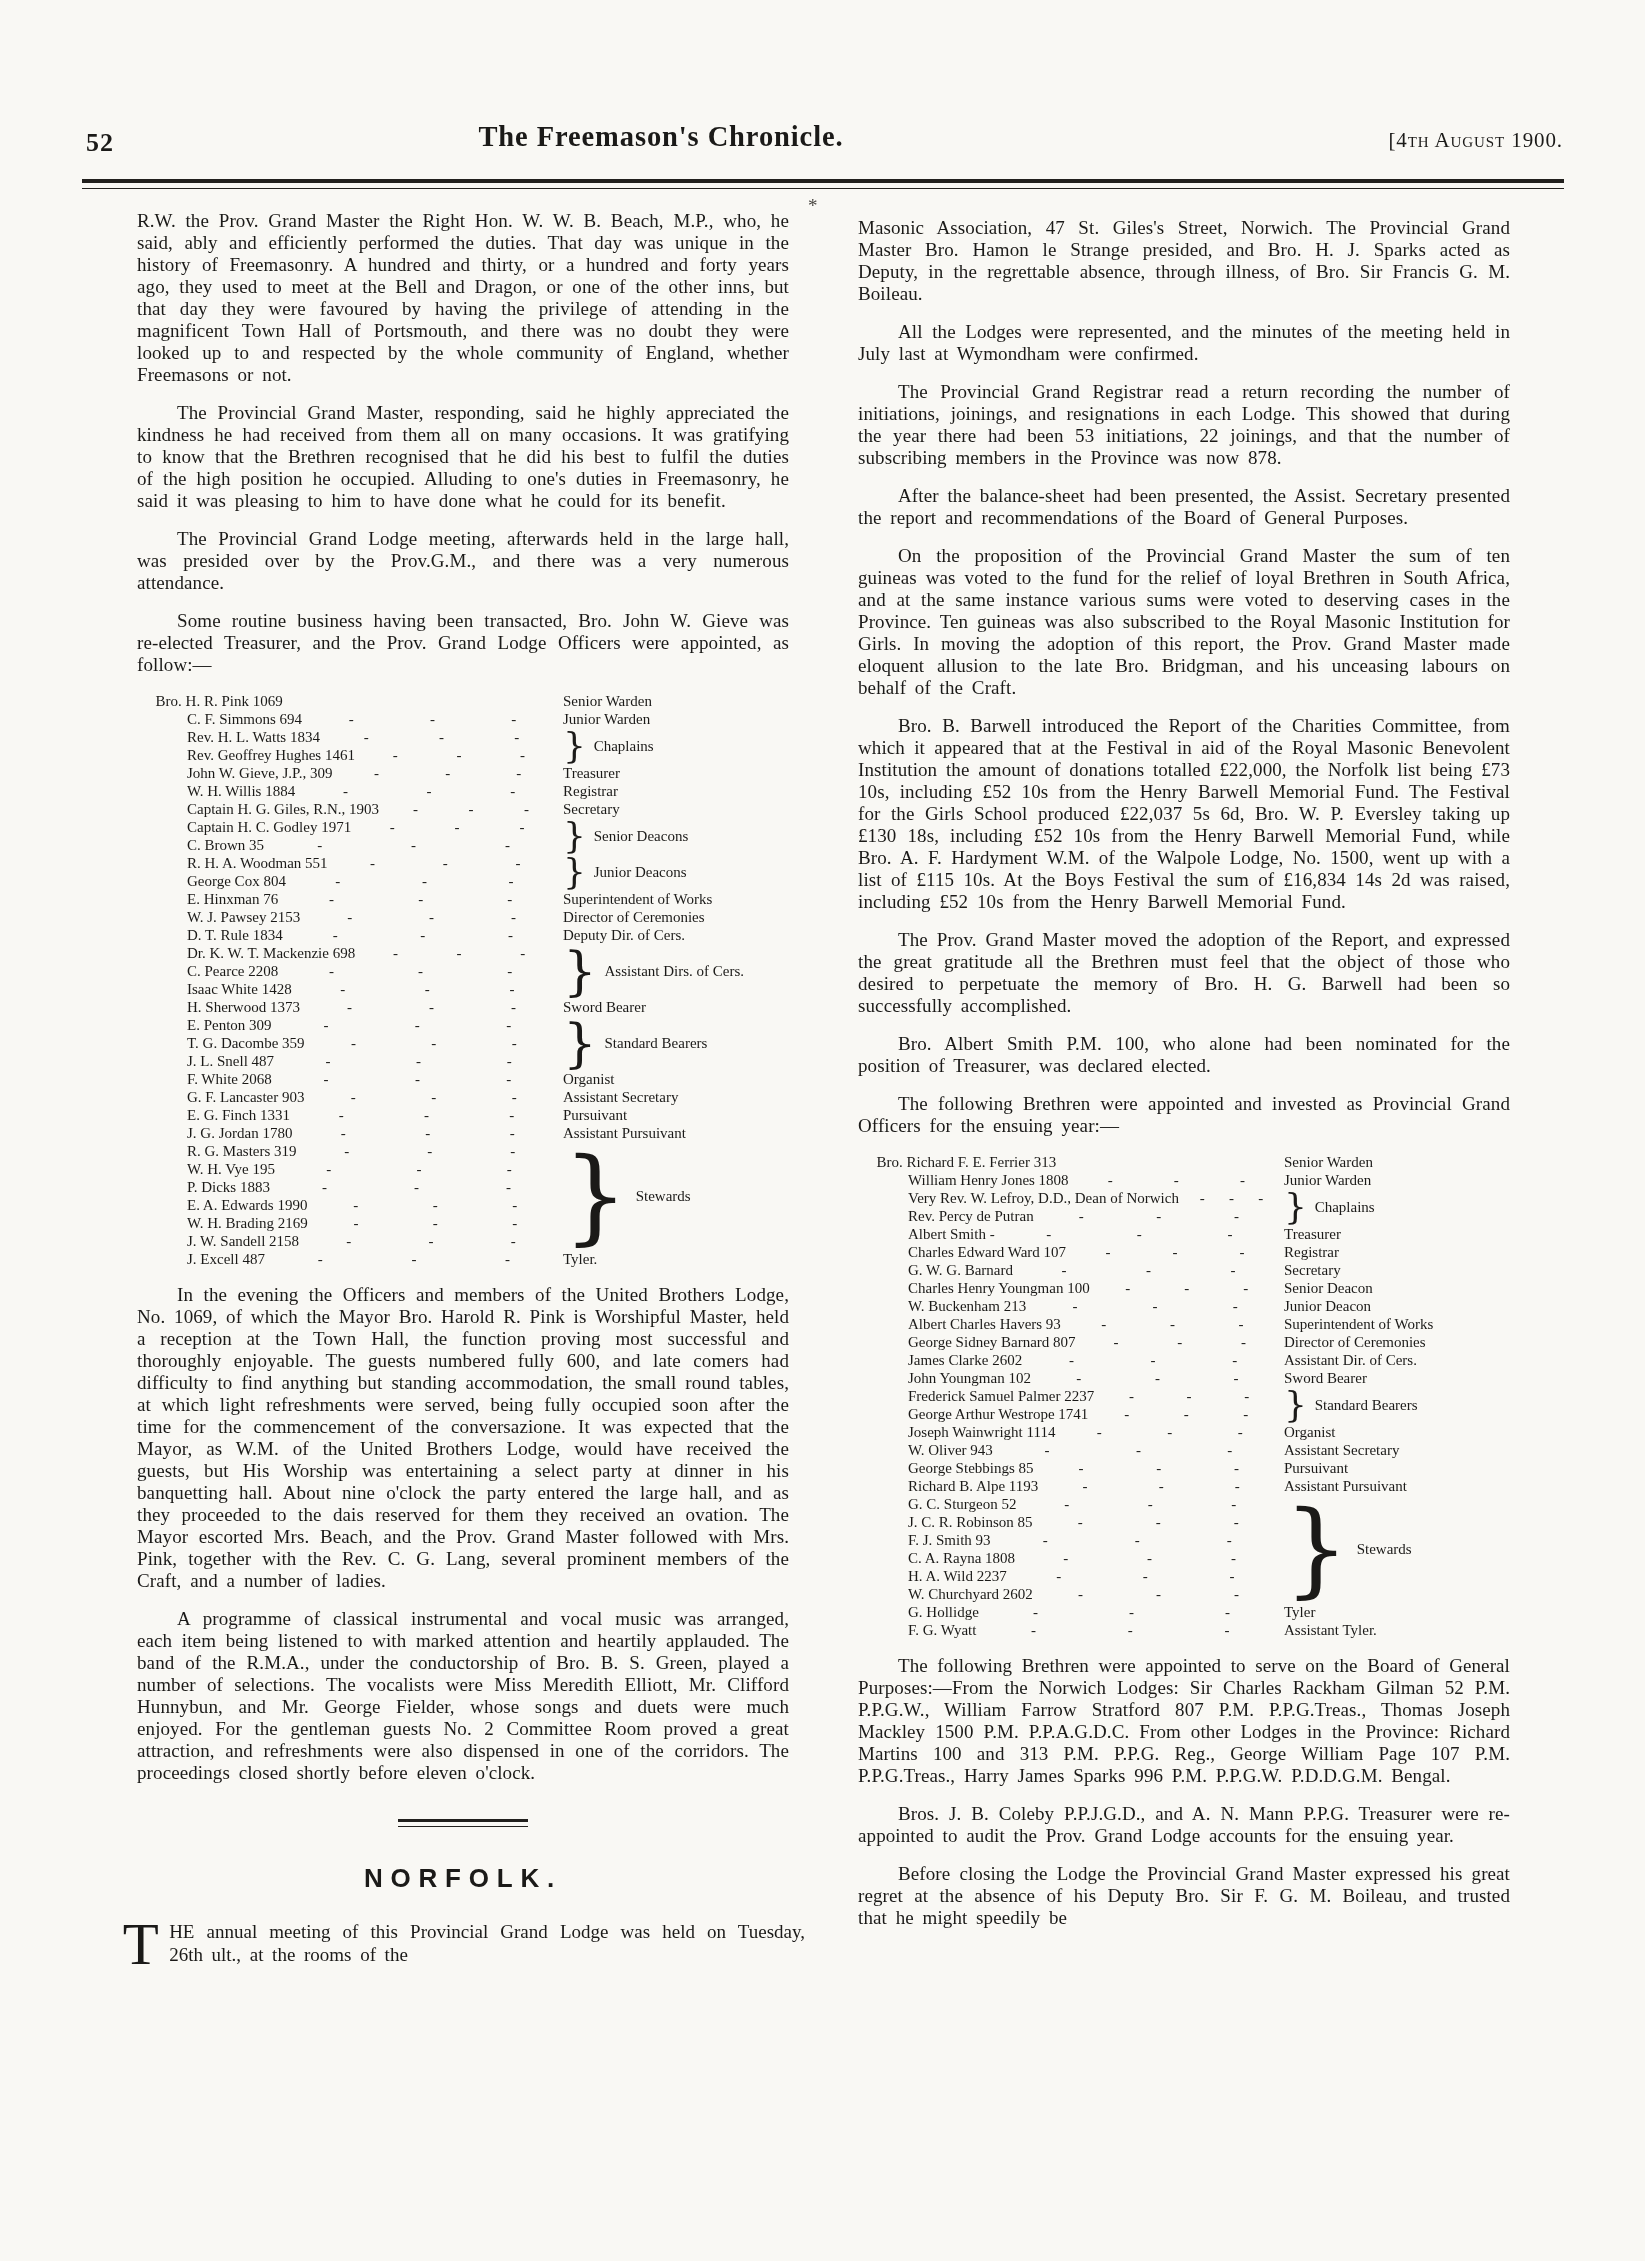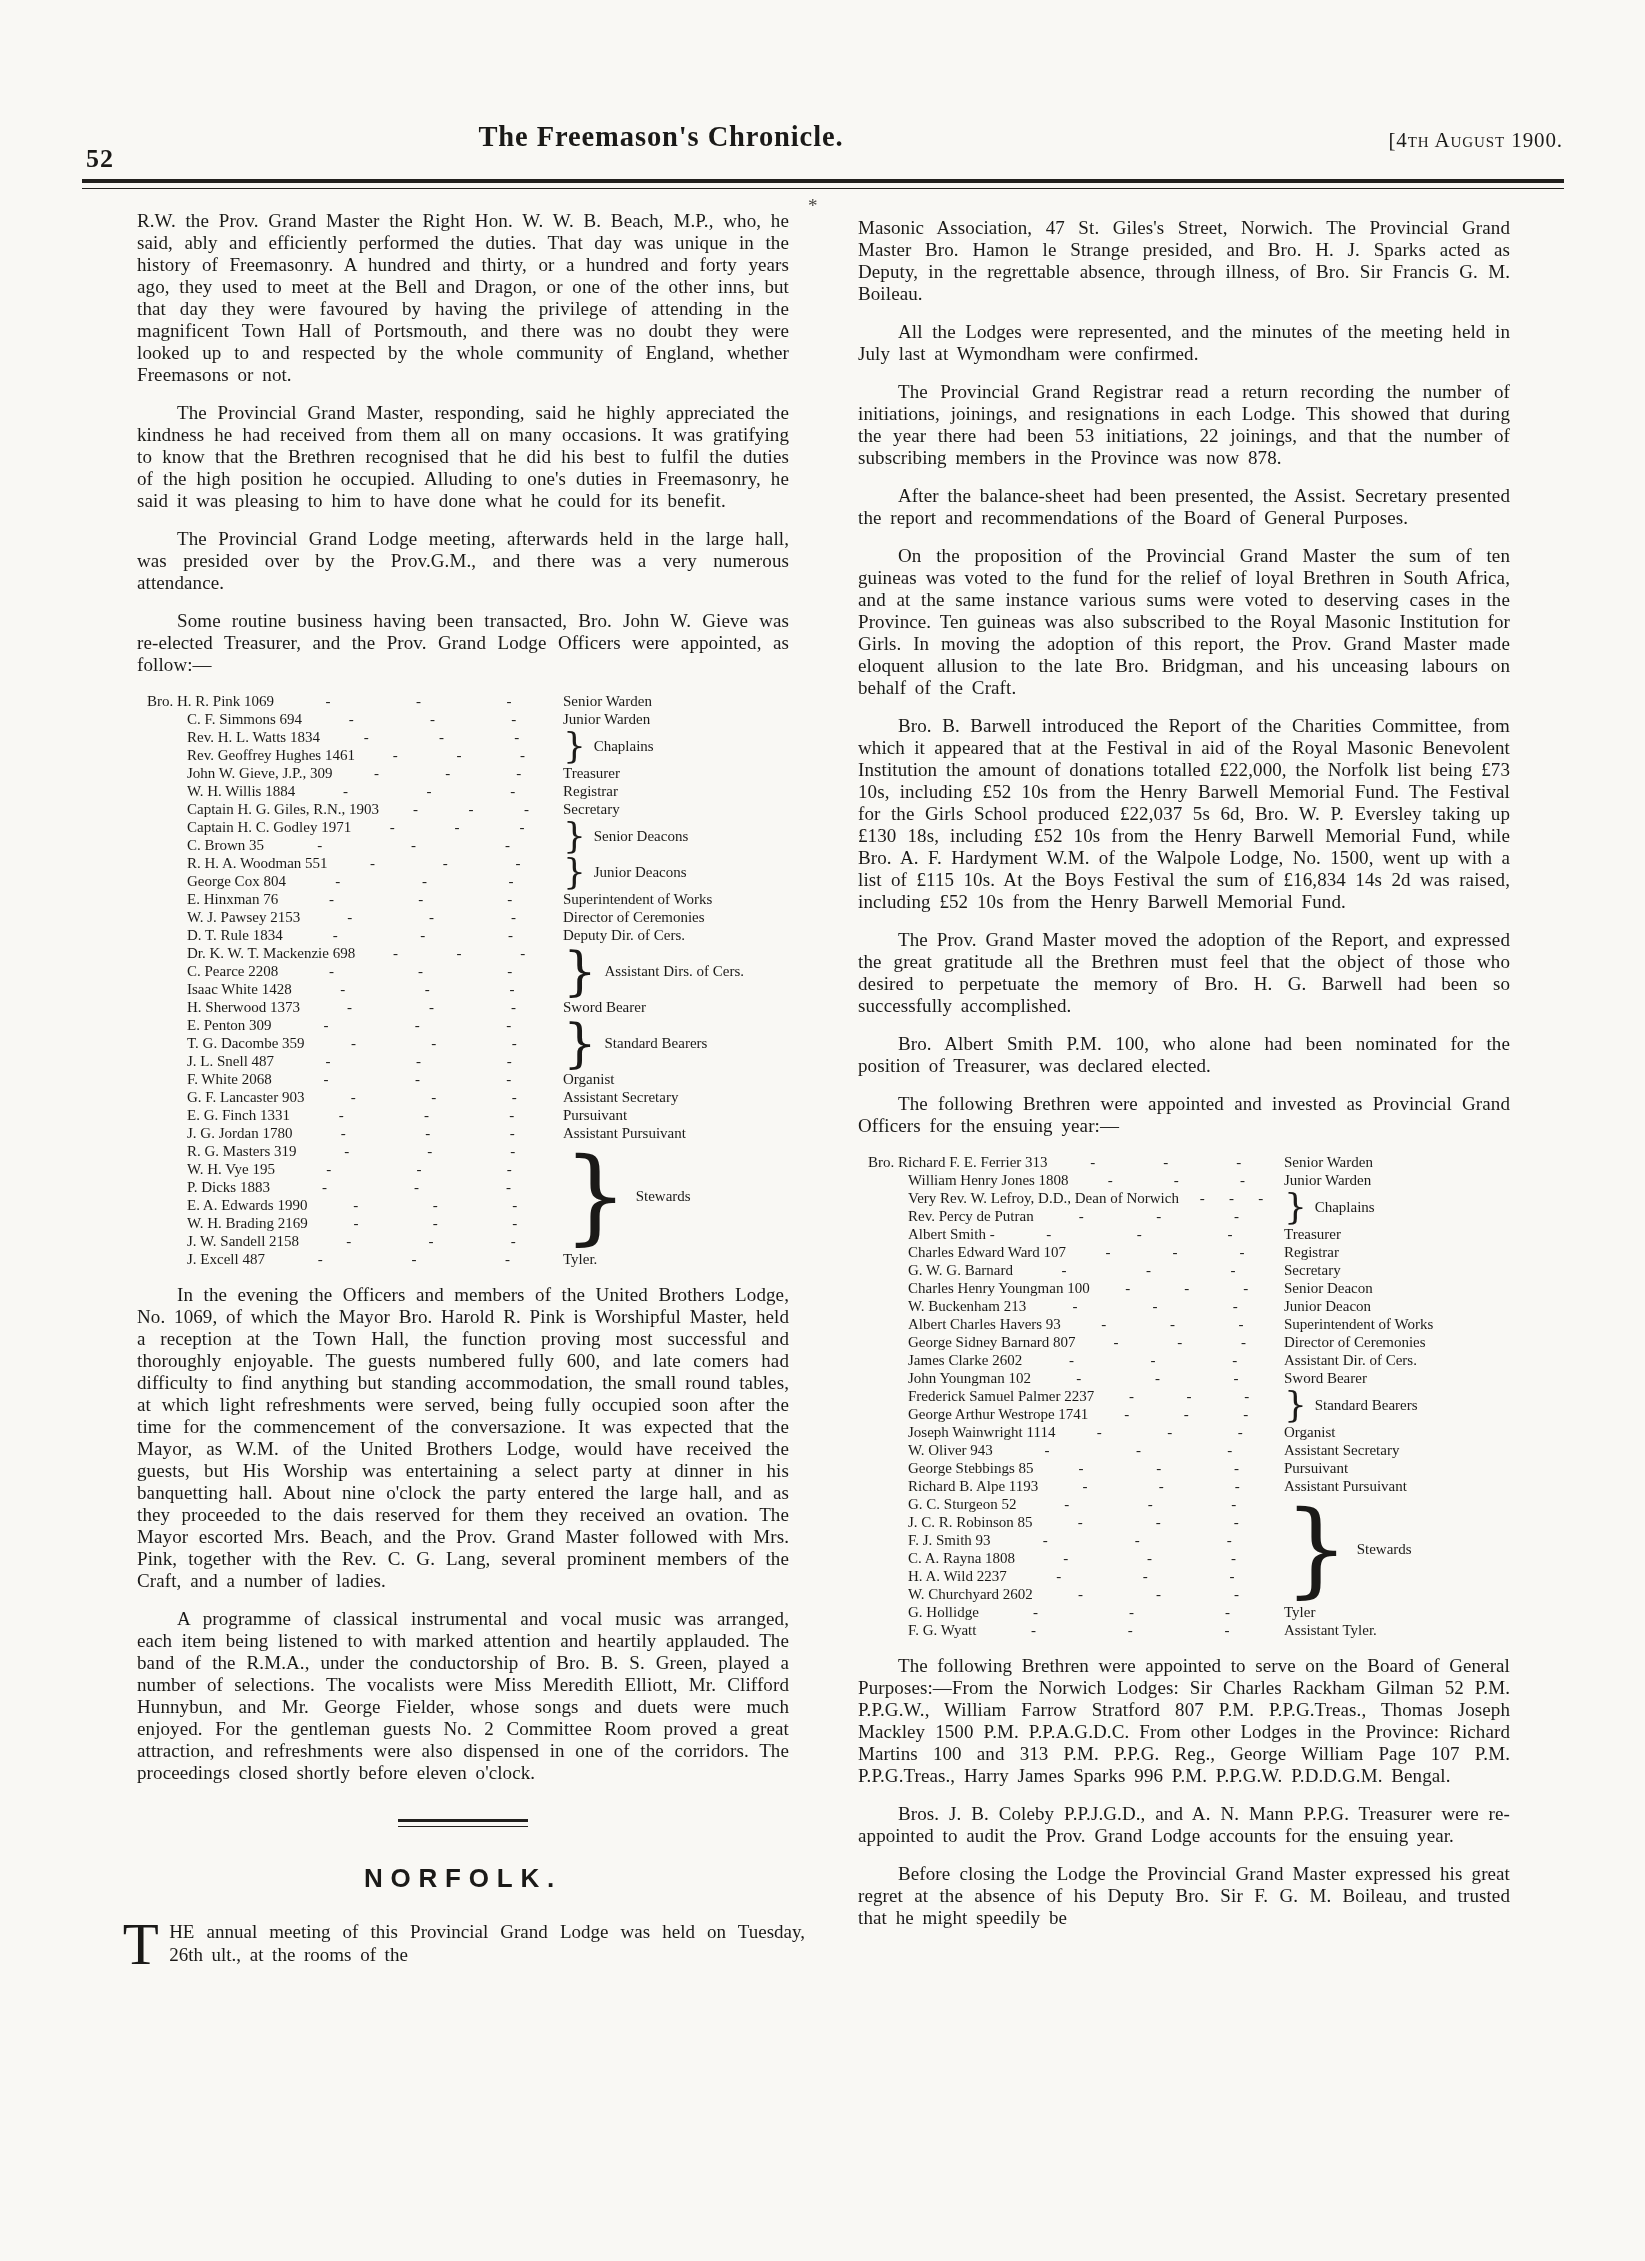--- a/index.html
+++ b/index.html
@@ -2,41 +2,41 @@
 <html style="font-size:14px"><head>
 <meta charset="utf-8">
 <style>
   html,body{margin:0;padding:0;}
   body{
     width:1646px;height:2261px;position:relative;overflow:hidden;
     background:#f9f8f4;color:#1b1a18;
     font-family:"Liberation Serif","DejaVu Serif",serif;
   }
   
-  .page-num{position:absolute;left:86px;top:144px;font-size:26px;font-weight:bold;letter-spacing:0.9px;}
+  .page-num{position:absolute;left:86px;top:128px;font-size:26px;font-weight:bold;letter-spacing:0.9px;}
   .journal-title{position:absolute;left:458px;top:121px;width:406px;text-align:center;
     font-size:28.5px;font-weight:bold;letter-spacing:0.9px;white-space:nowrap;}
   .issue-date{position:absolute;left:1269px;top:128px;width:294px;text-align:right;
     font-size:21px;font-variant:small-caps;letter-spacing:0.9px;white-space:nowrap;}
   .head-rule{position:absolute;left:82px;top:179px;width:1482px;height:5.2px;
     border-top:4.3px solid #22201d;border-bottom:1.7px solid #22201d;}
   .ink-mark{position:absolute;left:808px;top:195px;font-size:19px;color:#4a4742;}
   
   .col{position:absolute;top:194px;width:684px;}
   .col-left{left:121px;}
   .col-right{left:842px;top:201px;}
   .body-text p{margin:16px;text-indent:40px;text-align:justify;
     font-size:19px;line-height:22px;word-spacing:3.9px;letter-spacing:0.1px;}
   .body-text p.flush{text-indent:0;}
   
   .o-list{margin:7.8px 0 8.6px 26px;font-size:15px;line-height:18px;}
   .o-entry{display:flex;align-items:stretch;}
   .o-names{width:416px;flex:none;}
   .o-row{display:flex;align-items:baseline;height:18px;padding-left:40px;white-space:nowrap;}
-  .o-row.flush{padding-left:0;}
+  .o-row.flush{padding-left:0;flex-direction:column;}
   .o-name{flex:none;}
   .o-dashes{flex:1;display:flex;min-width:0;overflow:hidden;margin:0 8.6px;}
   .o-dashes i{flex:1;text-align:center;font-style:normal;}
   .o-office{flex:1;display:flex;align-items:center;min-width:0;}
   .o-brace{font-family:"DejaVu Serif",serif;line-height:.85;margin-right:7.8px;flex:none;font-weight:400;}
   .o-office-label{white-space:nowrap;}
   
   .sec-rule{width:130px;height:3.5px;margin:35px auto 0 auto;
     border-top:3.5px solid #22201d;border-bottom:0.9px solid #22201d;}
   .sec-heading{margin:36px 0 0 0;text-align:center;

